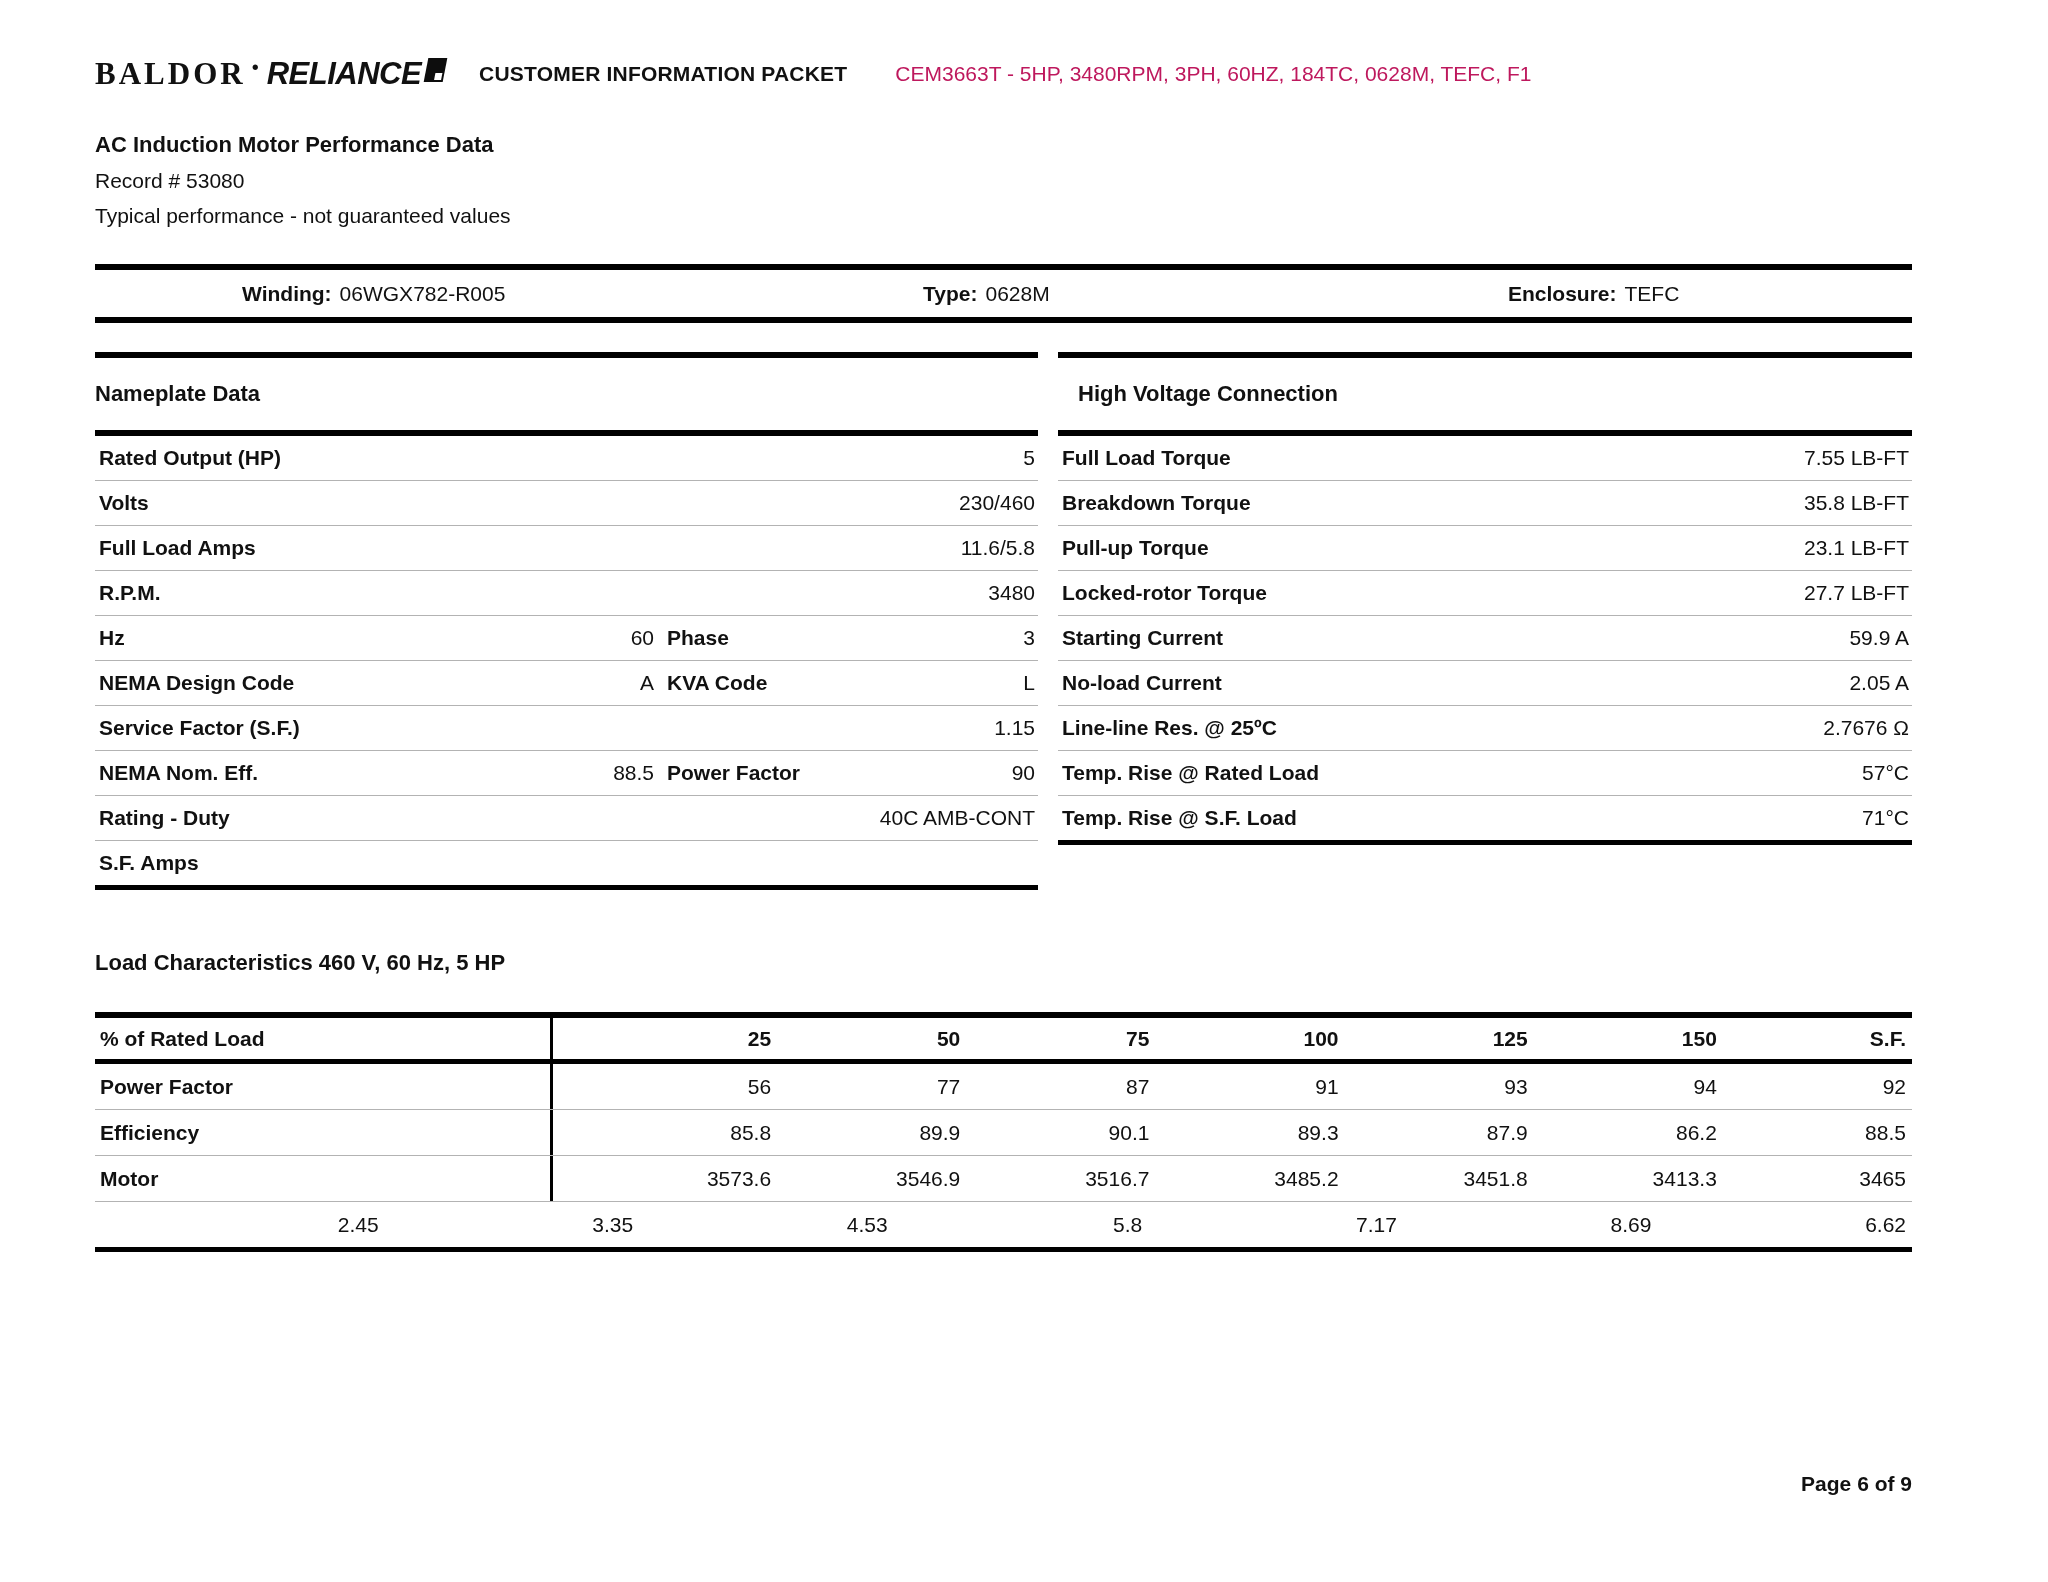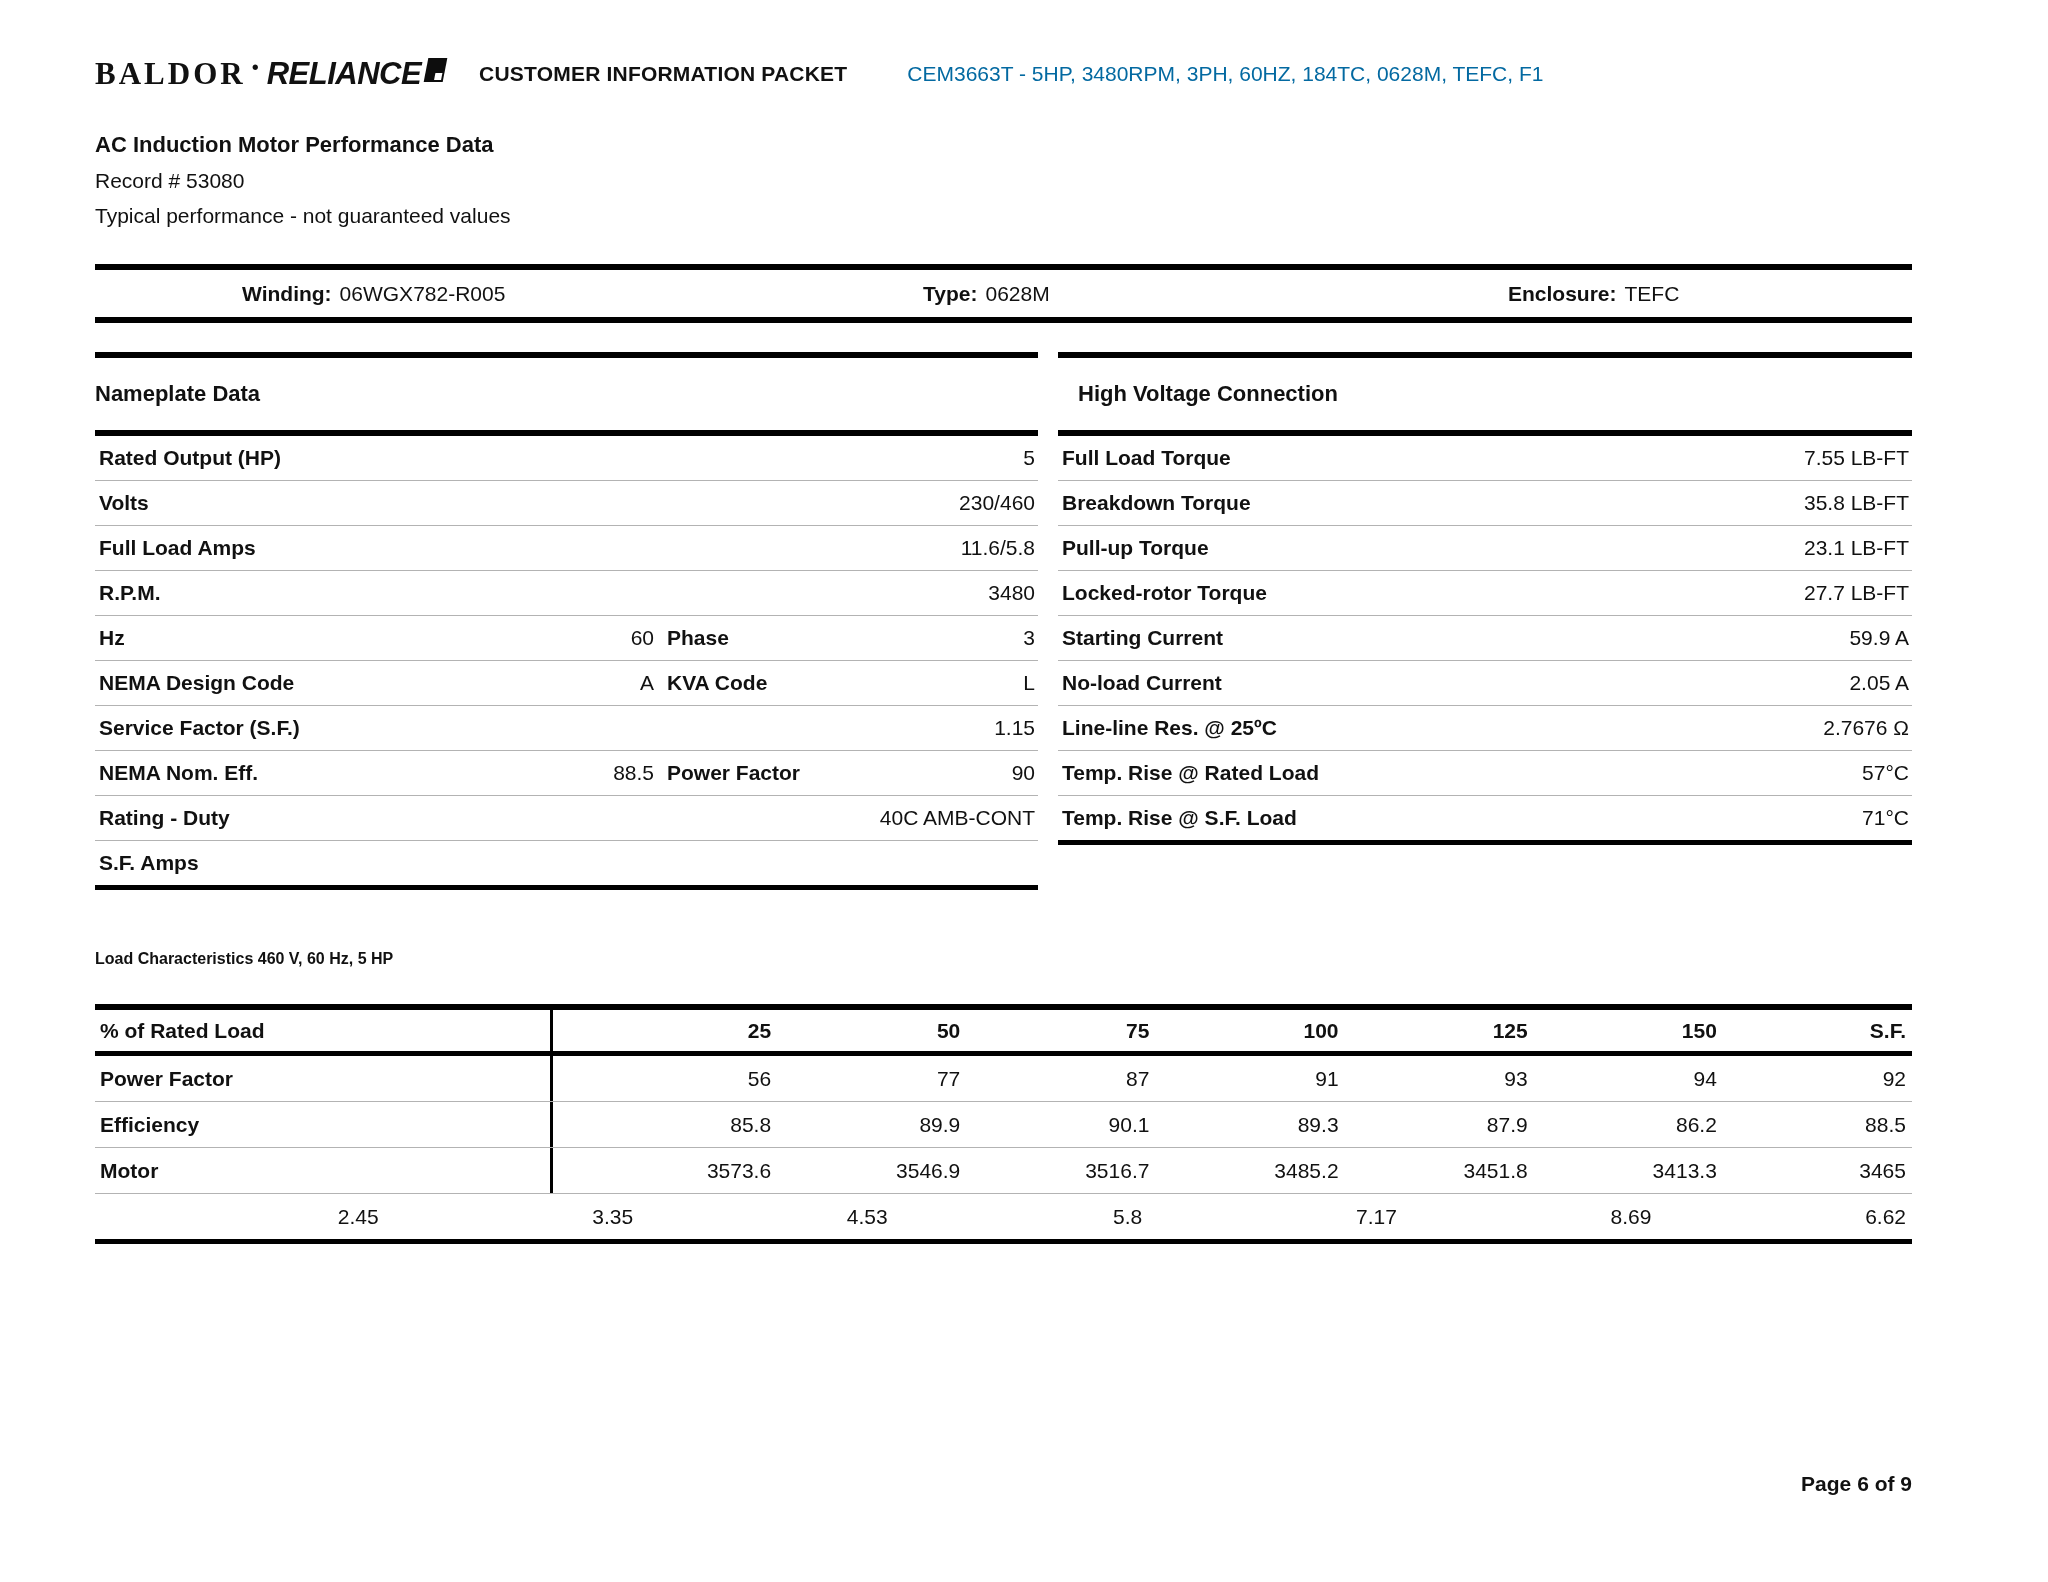--- a/index.html
+++ b/index.html
@@ -11,21 +11,21 @@
   .topbar { display:flex; align-items:center; padding-top:56px; }
   .logo { display:flex; align-items:flex-start; white-space:nowrap; }
   .logo-baldor { font-family:"Liberation Serif","DejaVu Serif",serif; font-weight:bold;
                  font-size:31px; letter-spacing:3px; }
   .logo-dot { font-size:20px; margin:0 8px 0 6px; }
   .logo-reliance { font-style:italic; font-weight:900; font-size:31px; letter-spacing:-0.5px; }
   .logo-mark { display:inline-block; width:19px; height:24px; background:#0d0d0d;
                transform:skewX(-11deg); margin-left:5px; position:relative; top:2px; }
   .logo-mark::after { content:""; position:absolute; right:2px; bottom:2px; width:7px; height:7px; background:#fff; }
   .doc-title { font-weight:bold; font-size:21px; margin-left:34px; letter-spacing:0.2px; white-space:nowrap; }
-  .model-line { font-size:21px; margin-left:60px; color:#0369a1; white-space:nowrap; }
+  .model-line { font-size:21px; margin-left:48px; color:#be185d; white-space:nowrap; }
 
   
   .title-block { margin-top:40px; }
   .perf-title { font-size:22px; font-weight:bold; }
   .record, .note { font-size:21px; margin-top:11px; }
 
   
   .winding-bar { margin-top:36px; border-top:6px solid #000; border-bottom:6px solid #000;
                  height:47px; position:relative; font-size:21px; }
   .wcell { position:absolute; top:50%; transform:translateY(-50%); white-space:nowrap; }
@@ -40,21 +40,21 @@
                 justify-content:center; font-weight:bold; font-size:22px; line-height:1.35; }
   .tbl-header .indent { padding-left:20px; }
   .row { position:relative; height:44px; border-bottom:1px solid #b3b3b3; font-size:21px; }
   .rows .row:last-child { border-bottom:5px solid #000; }
   .row .lbl  { position:absolute; left:4px;  top:50%; transform:translateY(-50%); font-weight:bold; white-space:nowrap; }
   .row .val  { position:absolute; right:3px; top:50%; transform:translateY(-50%); white-space:nowrap; }
   .row .midv { position:absolute; right:384px; top:50%; transform:translateY(-50%); }
   .row .midl { position:absolute; left:572px;  top:50%; transform:translateY(-50%); font-weight:bold; }
 
   
-  .load-title { margin-top:60px; font-size:16px; font-weight:bold; }
+  .load-title { margin-top:60px; font-size:22px; font-weight:bold; }
   .load-table { margin-top:36px; border-top:6px solid #000; border-bottom:5px solid #000; }
   .load-row { display:flex; align-items:stretch; font-size:21px; }
   .load-head { height:41px; border-bottom:5px solid #000; font-weight:bold; }
   .load-body-row { height:45px; border-bottom:1px solid #b3b3b3; }
   .load-body .load-body-row:last-child { border-bottom:none; }
   .load-label { width:458px; box-sizing:border-box; border-right:3px solid #000;
                 display:flex; align-items:center; padding-left:5px; font-weight:bold; }
   .load-cells { flex:1; display:flex; align-items:center;padding-left:35px; }
   .load-cell { flex:1; text-align:right; padding-right:6px; box-sizing:border-box; }
 

